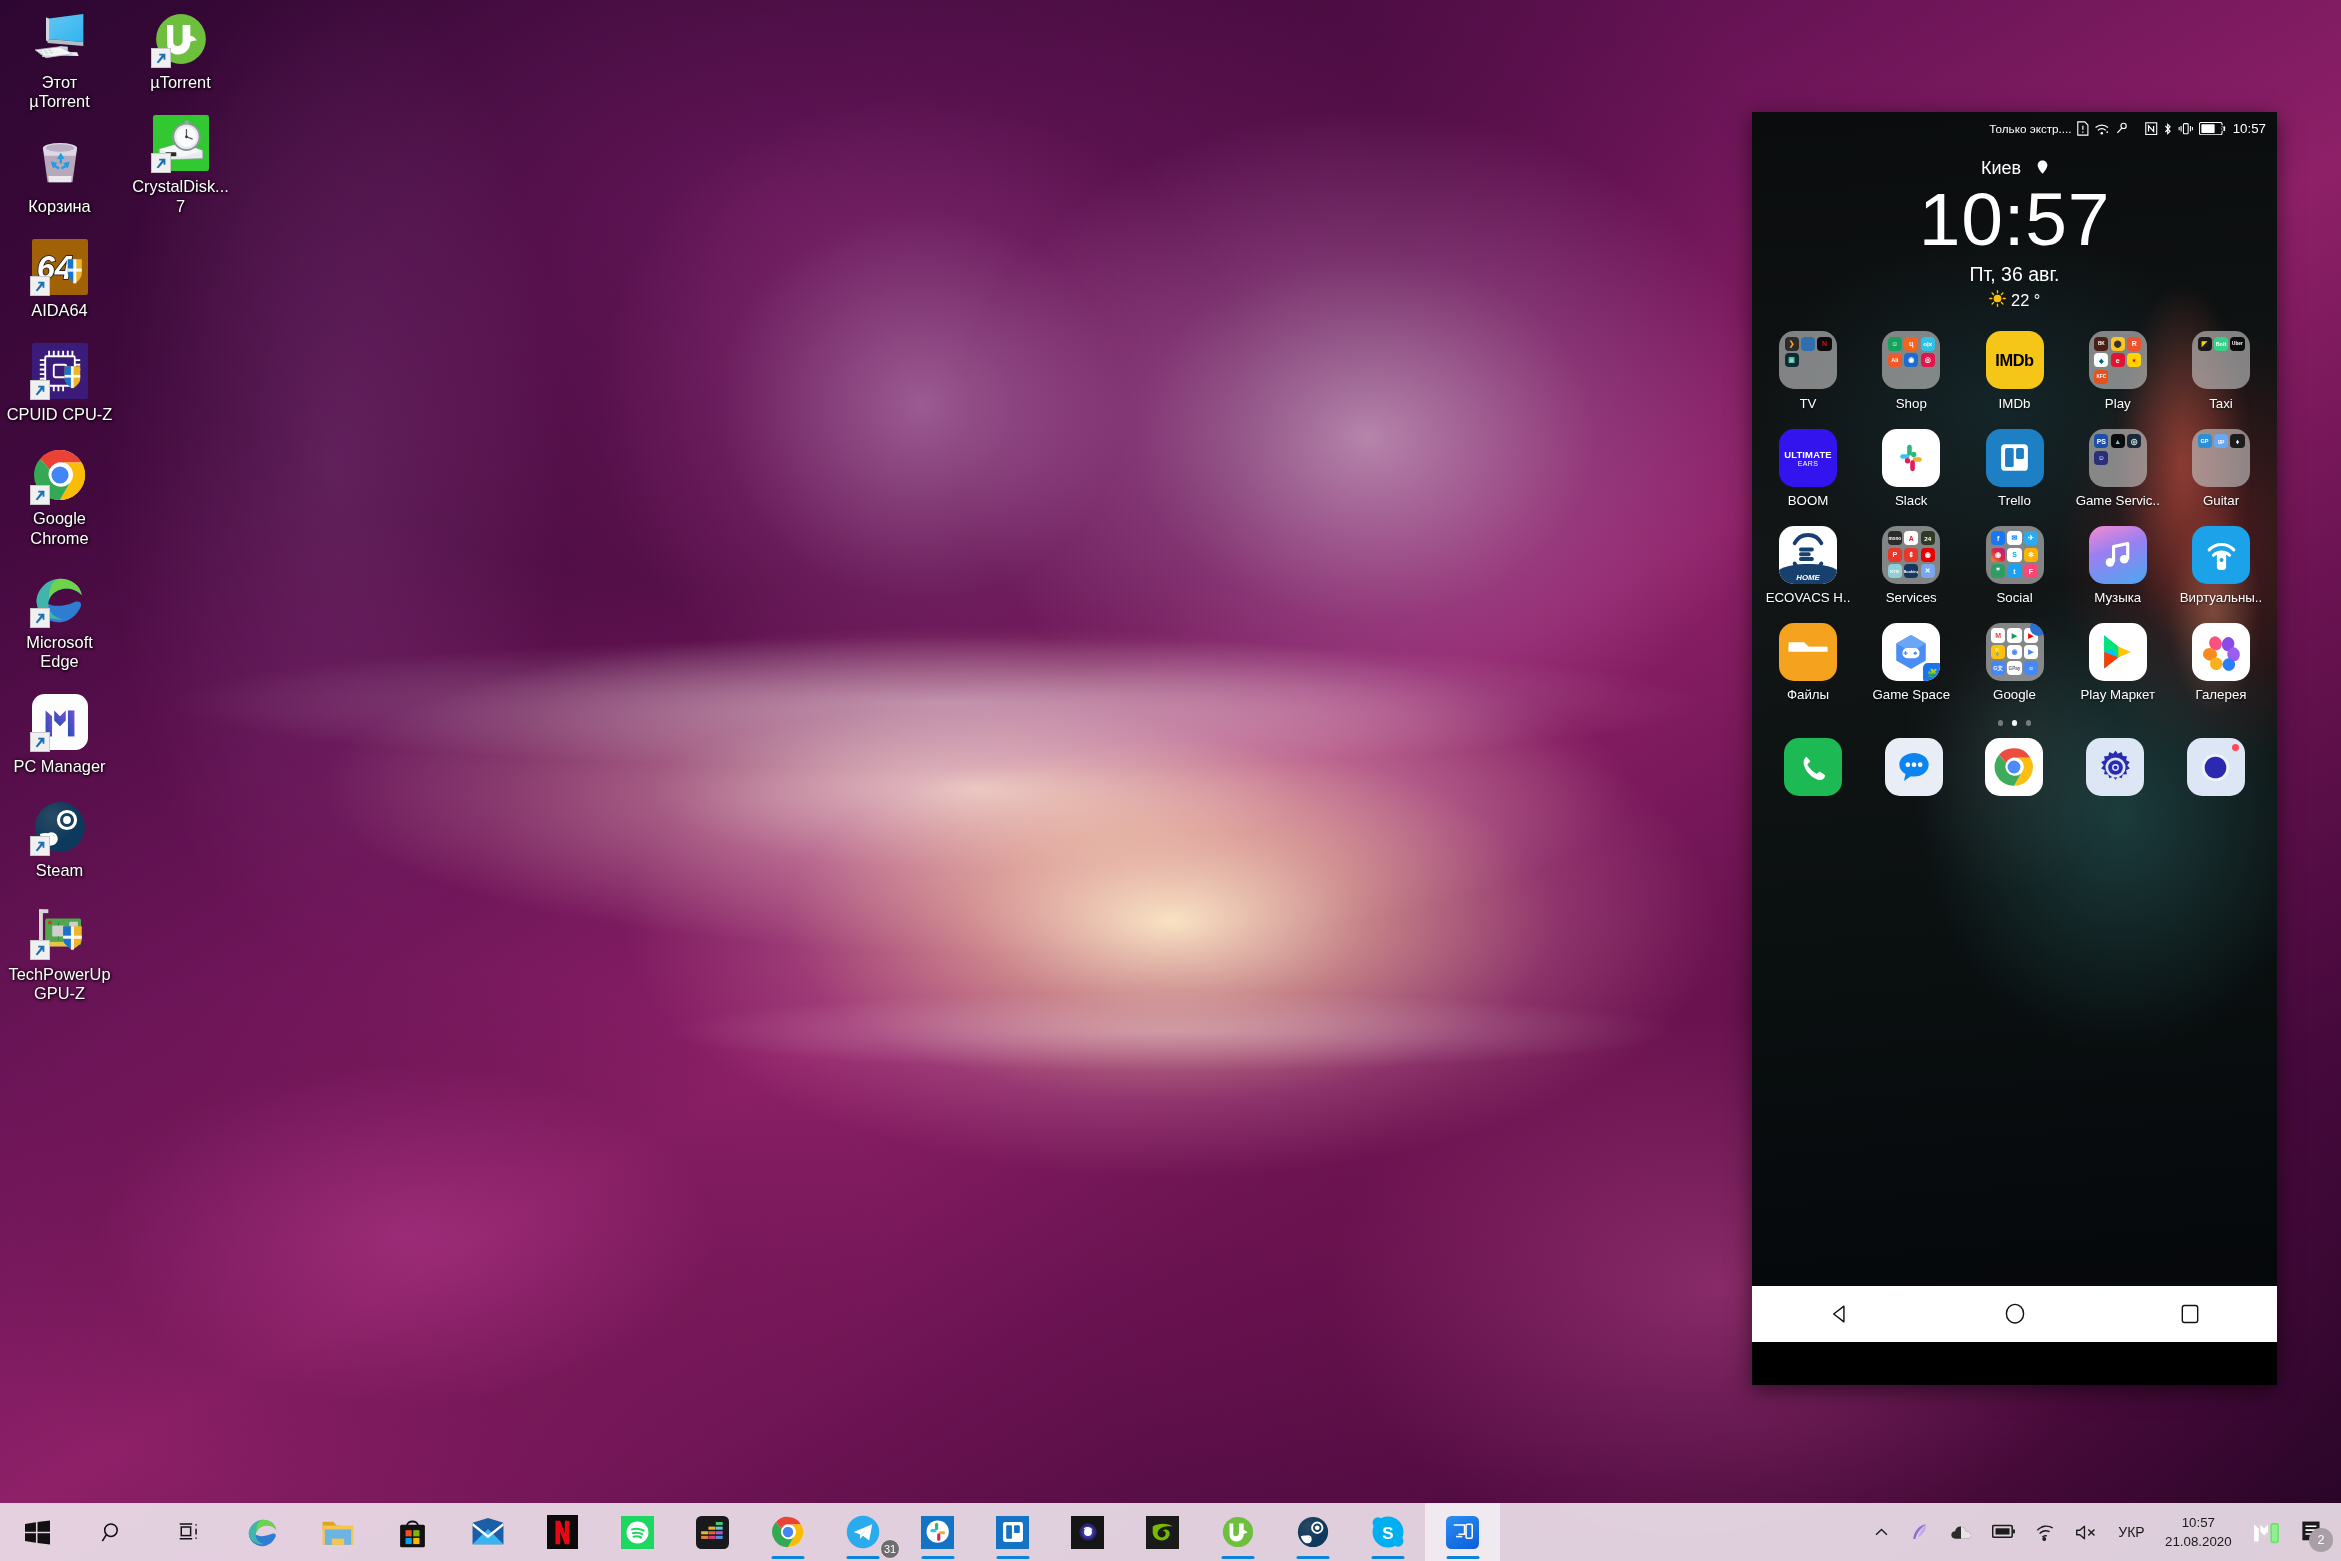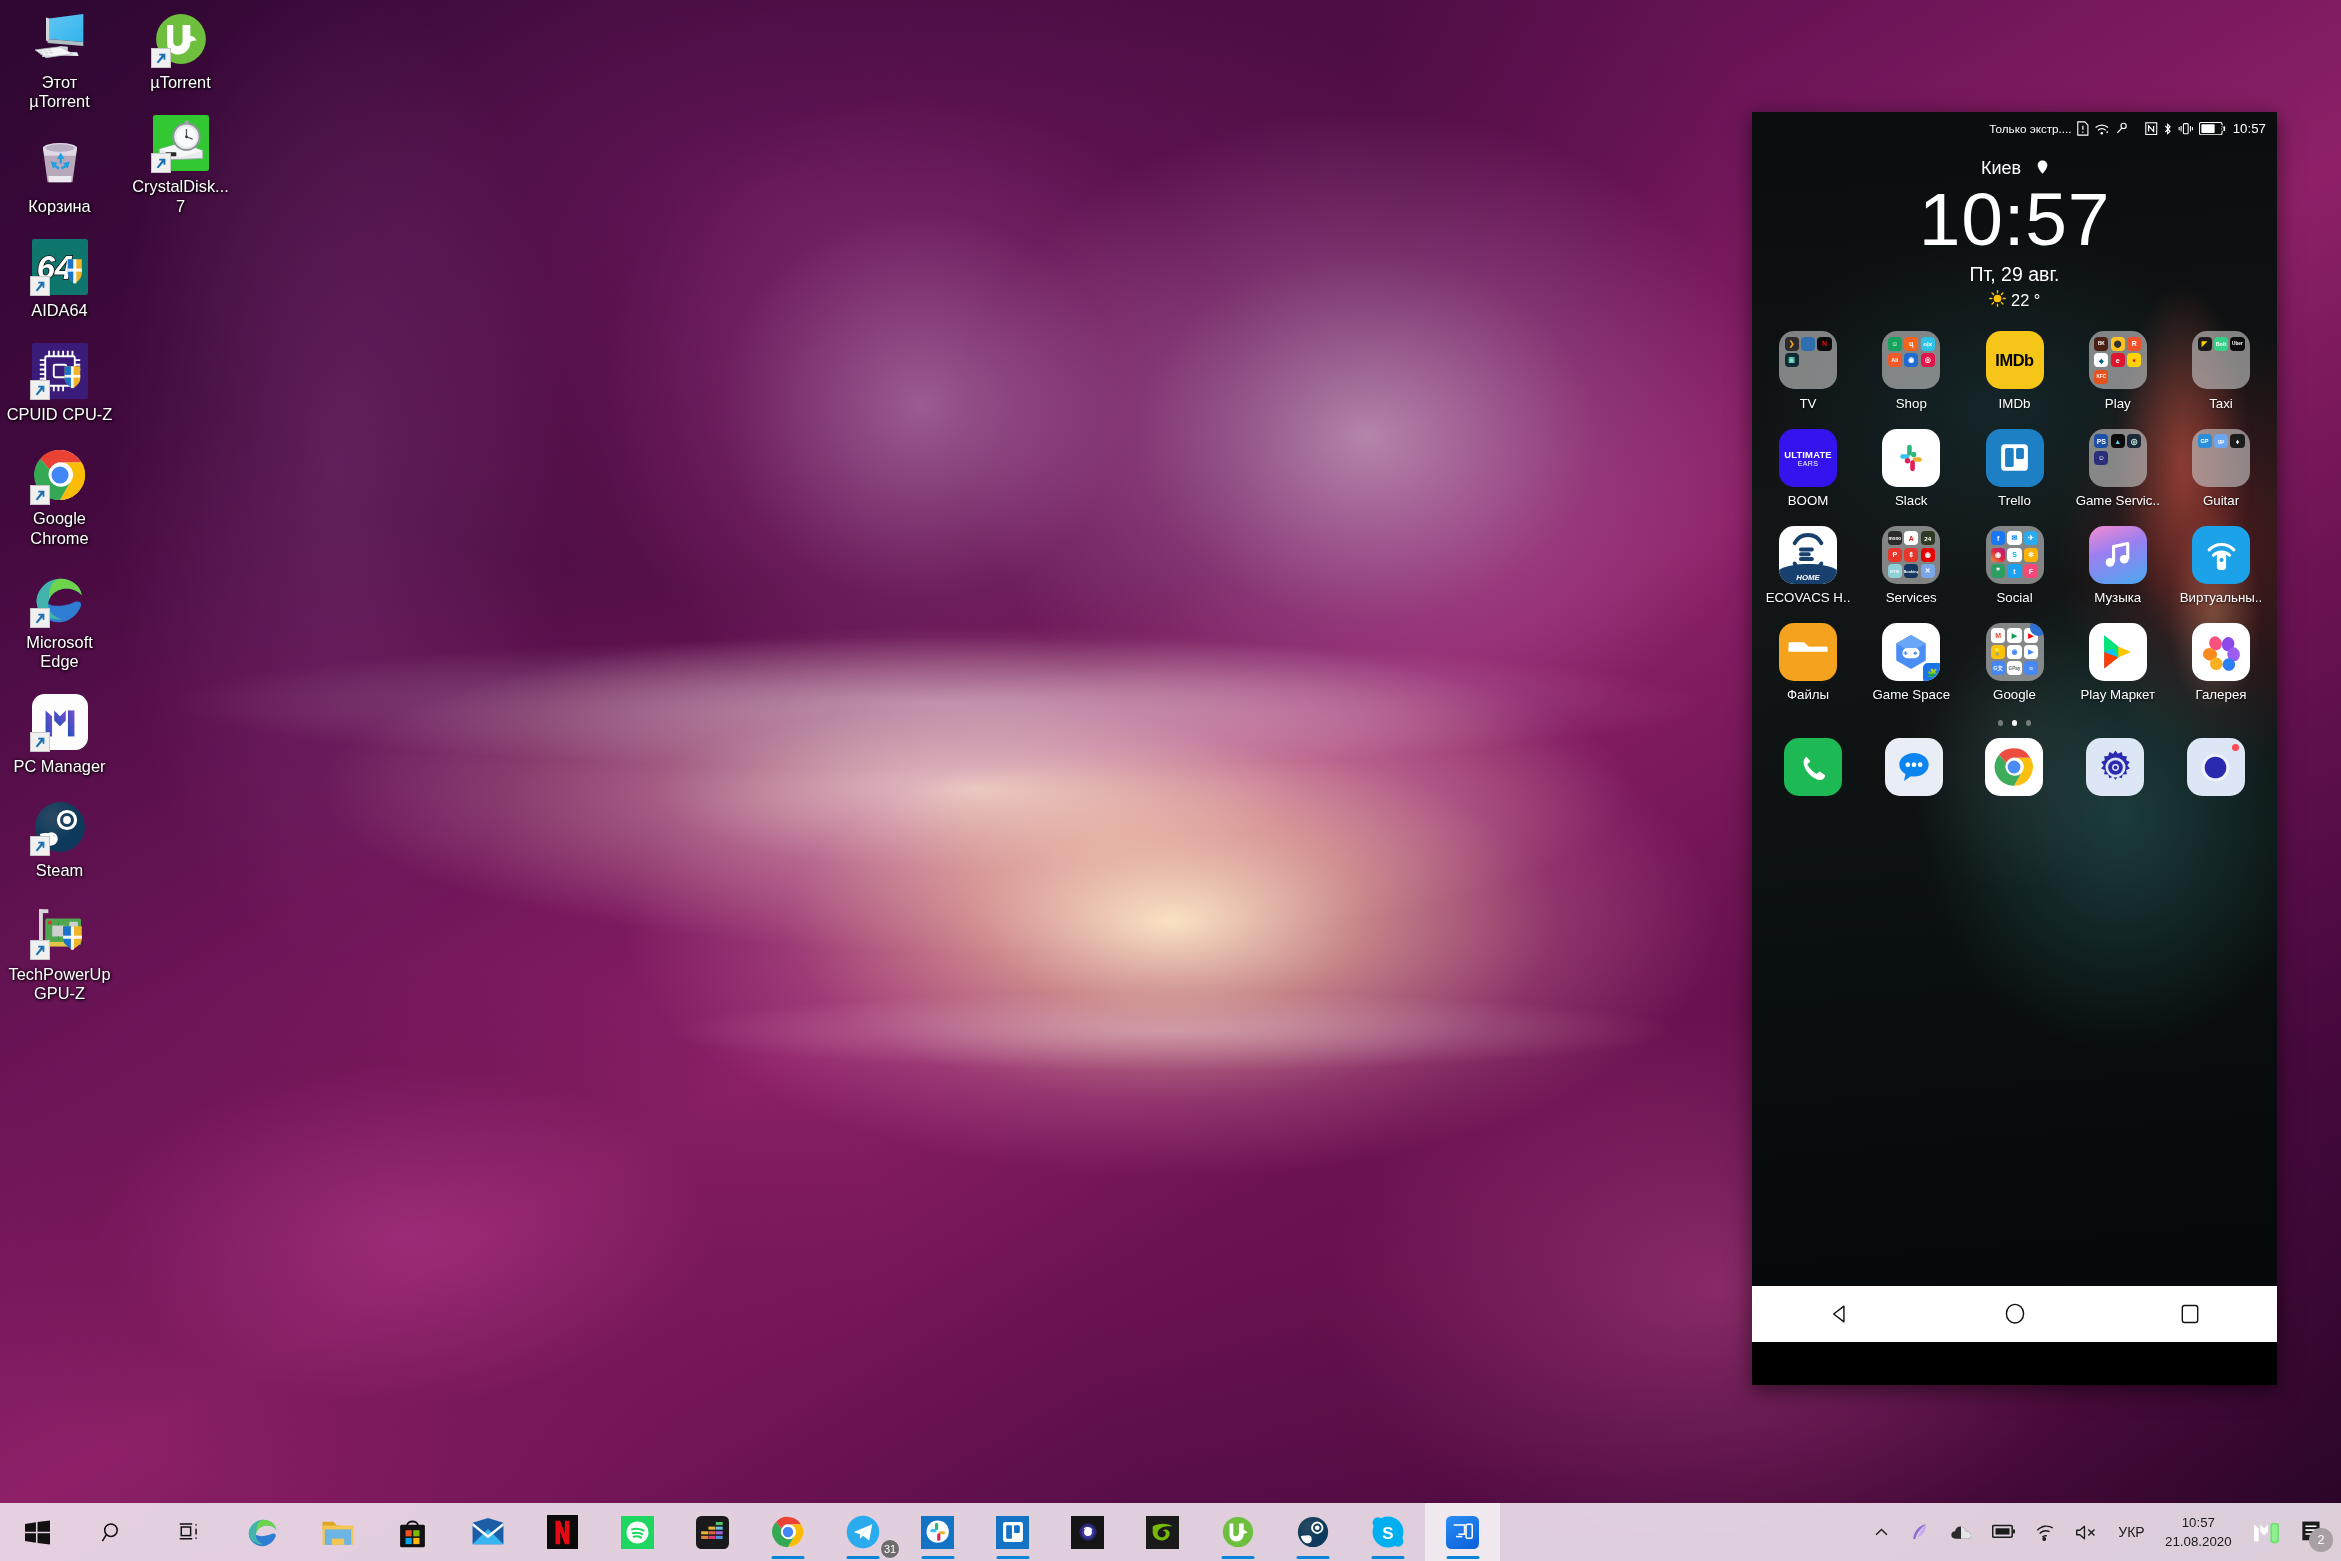--- a/index.html
+++ b/index.html
@@ -231,21 +231,21 @@
           <path d="M27 44 l-3 -8.5 l8.5 1.5 l-2 3 l5 3 l-1.5 2.6 l-5 -3 z"></path>
           <path d="M46 44 l2.5 -8.7 l-8.4 2 l2 2.9 l-5 3 l1.6 2.6 l5 -3 z"></path>
         </g>
       </svg>
     </div>
     <div class="lbl">Корзина</div>
   </div>
 
   <div class="dicon" style="margin-top:7.8px">
     <div class="glyph">
-      <div class="ic-sq" style="background:#0f766e">
+      <div class="ic-sq" style="background:#a16207">
         <svg viewBox="0 0 72 72" width="56" height="56">
           <text x="6" y="52" font-family="Liberation Sans, sans-serif" font-size="42" font-weight="bold" font-style="italic" fill="#fff" stroke="#111" stroke-width="2" paint-order="stroke">64</text>
           <path d="M46 26 L64 26 L64 44 C64 52 55 57 55 57 C55 57 46 52 46 44 Z" fill="#f0b429"></path>
           <path d="M46 26 L55 26 L55 57 C55 57 46 52 46 44 Z" fill="#1a73c8"></path>
           <rect x="46" y="38" width="18" height="4" fill="#fff" opacity=".9"></rect>
           <rect x="53" y="26" width="4" height="31" fill="#fff" opacity=".9"></rect>
         </svg>
       </div>
       <div class="shortcut-arrow">
         <svg viewBox="0 0 16 16">
@@ -503,21 +503,21 @@
     <div id="clock-widget">
       <div id="cw-city">
         <span>Киев</span>
         <span>
           <svg width="11" height="14" viewBox="0 0 14 18">
               <path d="M7 0.5 C3.4 0.5 0.8 3.2 0.8 6.6 C0.8 11 7 17.5 7 17.5 C7 17.5 13.2 11 13.2 6.6 C13.2 3.2 10.6 0.5 7 0.5 Z" fill="#fff"></path>
             </svg>
         </span>
       </div>
       <div id="cw-time">10:57</div>
-      <div id="cw-date">Пт, 29 авг.</div>
+      <div id="cw-date">Пт, 36 авг.</div>
       <div id="cw-temp">
         <span>
           <svg width="17" height="17" viewBox="0 0 22 22">
               <circle cx="11" cy="11" r="5" fill="#ffc107"></circle>
               <g stroke="#ffc107" stroke-width="1.8" stroke-linecap="round">
                 <path d="M11 1 v2.6 M11 18.4 v2.6 M1 11 h2.6 M18.4 11 h2.6 M4 4 l1.9 1.9 M16.1 16.1 l1.9 1.9 M18 4 l-1.9 1.9 M5.9 16.1 L4 18"></path>
               </g>
             </svg>
         </span>
         <span>22 °</span>

